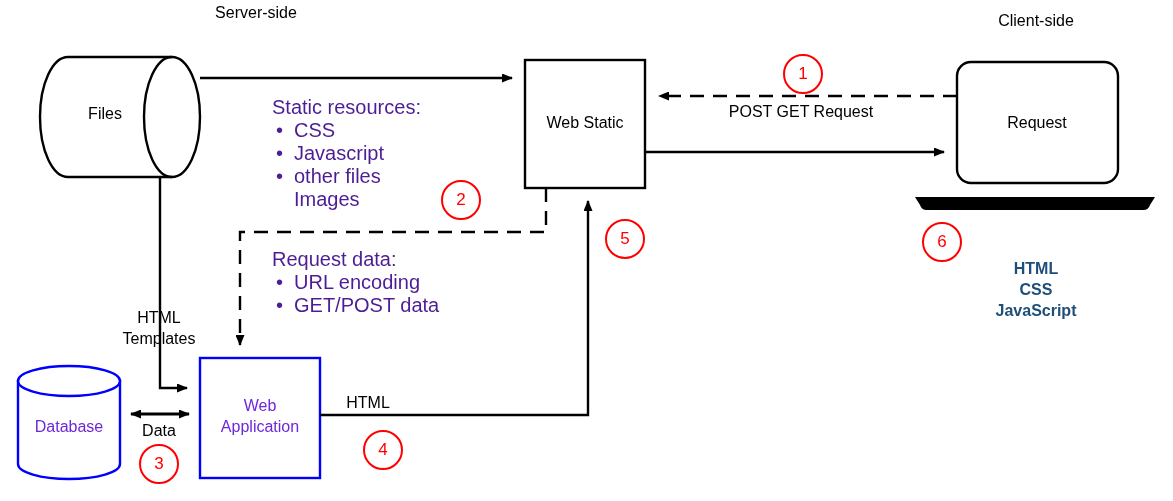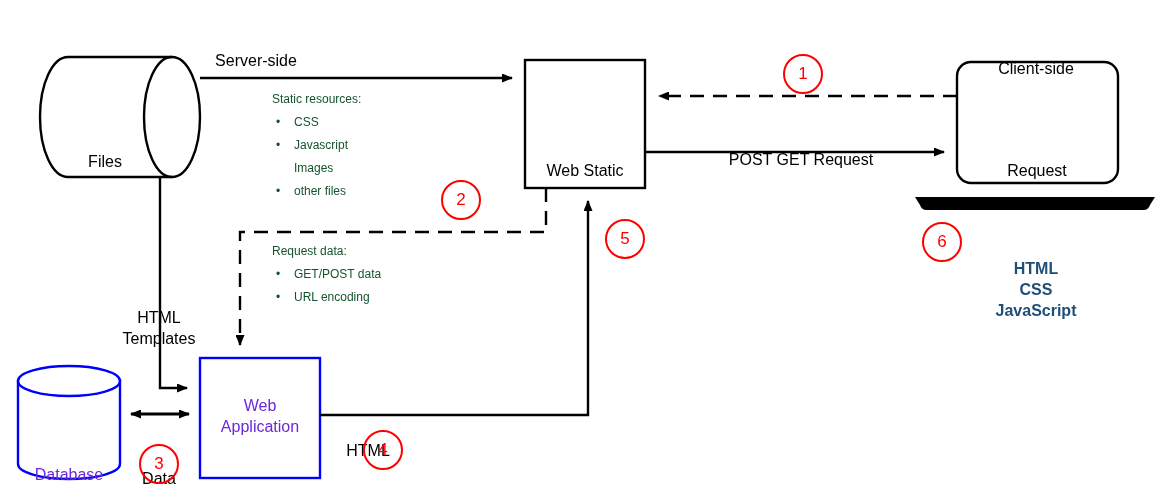--- a/index.html
+++ b/index.html
@@ -28,21 +28,20 @@
     position: absolute;
     font-family: "Liberation Sans", sans-serif;
     font-size: 16px;
     color: #000000;
     white-space: nowrap;
     line-height: 20px;
   }
   .lbl.center {
     text-align: center;
     transform: translateX(-50%);
-    margin-top: 48px;
   }
   .blue-txt {
     color: #6d28d9;
   }
   .steel-txt {
     color: #1f4e79;
     font-weight: bold;
   }
   .marker-num {
     position: absolute;
@@ -54,23 +53,24 @@
     color: #ff0000;
     font-size: 17px;
     font-family: "Liberation Sans", sans-serif;
     display: flex;
     align-items: center;
     justify-content: center;
     background: transparent;
   }
   .bullet-list {
     position: absolute;
-    font-size: 12px;
+    font-size: 20px;
     line-height: 23px;
-    color: #14532d;
+    color: #4c1d95;
+    margin-top: 8px;
   }
   .bullet-list .head {
     display: block;
     margin-left: 0;
   }
   .bullet-list .row {
     display: block;
     padding-left: 22px;
     position: relative;
   }
@@ -145,28 +145,28 @@
   <div class="lbl center blue-txt" style="left:69px; top:417px;">Database</div>
   <div class="stack-lines blue-txt" style="left:260px; top:395px;">
     <span>Web</span><br>
     <span>Application</span>
   </div>
 
   <div class="bullet-list" style="left:272px; top:88px;">
     <span class="head">Static resources:</span>
     <span class="row dot">CSS</span>
     <span class="row dot">Javascript</span>
+    <span class="row dot">other files</span>
     <span class="row">Images</span>
-    <span class="row dot">other files</span>
   </div>
 
   <div class="bullet-list" style="left:272px; top:240px;">
     <span class="head">Request data:</span>
+    <span class="row dot">URL encoding</span>
     <span class="row dot">GET/POST data</span>
-    <span class="row dot">URL encoding</span>
   </div>
 
   <div class="lbl center" style="left:801px; top:102px;">POST GET Request</div>
   <div class="stack-lines" style="left:159px; top:307px;">
     <span>HTML</span><br>
     <span>Templates</span>
   </div>
   <div class="lbl center" style="left:159px; top:421px;">Data</div>
   <div class="lbl center" style="left:368px; top:393px;">HTML</div>
 

